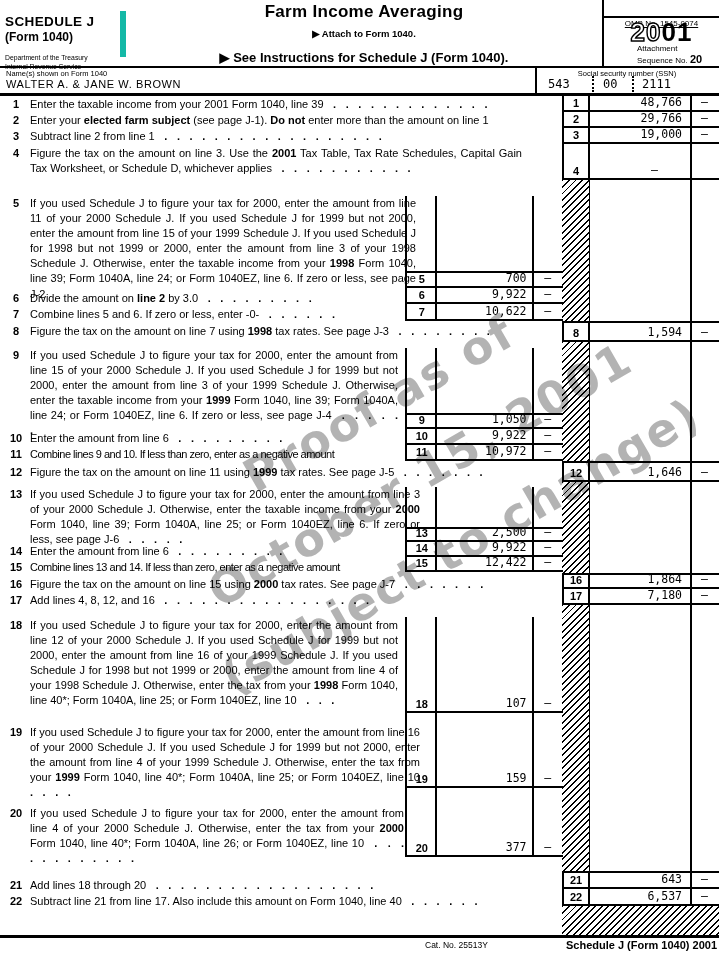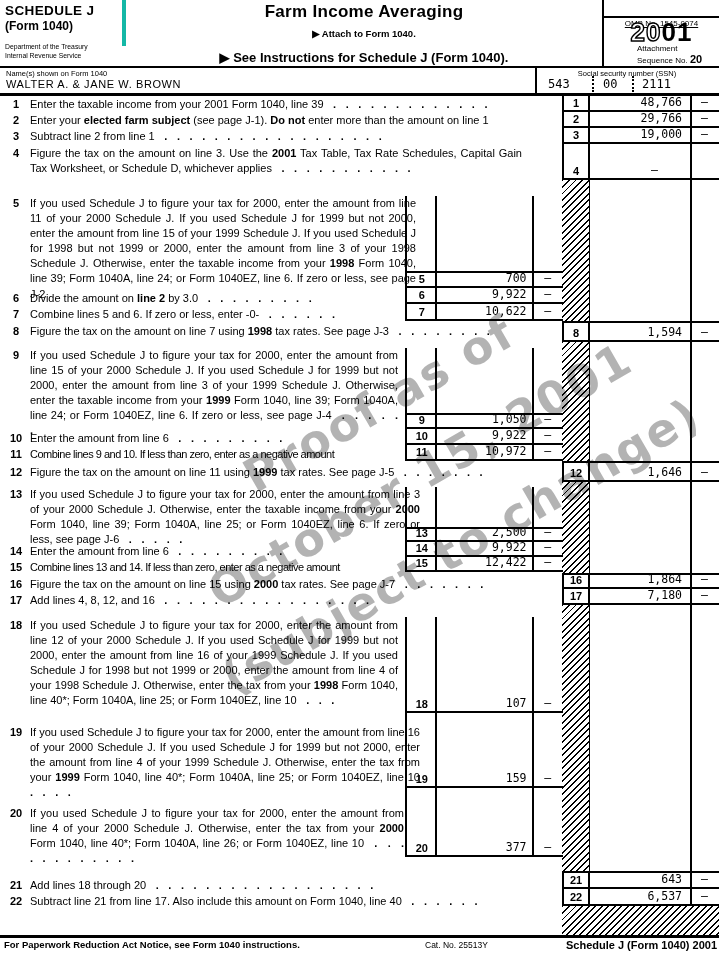--- a/index.html
+++ b/index.html
@@ -2,21 +2,21 @@
 <html><head>
 <meta charset="utf-8">
 <style>
   html,body{margin:0;padding:0;background:#e8e8e8;}
   .page{position:relative;width:719px;height:963px;background:#fff;
         font-family:"Liberation Sans",sans-serif;color:#000;overflow:hidden;margin:0 auto;}
   .hline{position:absolute;background:#000;left:0;width:719px;}
   .vline{position:absolute;background:#000;}
 
   
-  .hdr-left{position:absolute;left:0;top:0;width:126px;height:46px;border-right:4px solid #14b8a6;box-sizing:border-box;}
+  .hdr-left{position:absolute;left:0;top:11px;width:126px;height:46px;border-right:6px solid #14b8a6;box-sizing:border-box;}
   .sched{position:absolute;left:5px;top:3px;font-size:13.5px;font-weight:bold;letter-spacing:.4px;}
   .form1040{position:absolute;left:5px;top:19px;font-size:12px;font-weight:bold;}
   .dept{position:absolute;left:5px;font-size:6.8px;line-height:8px;}
   .hdr-center{position:absolute;left:126px;top:0;width:476px;text-align:center;}
   .title{position:absolute;left:0;top:2px;width:100%;font-size:17px;font-weight:bold;letter-spacing:.3px;}
   .attach{position:absolute;left:0;top:28px;width:100%;font-size:9.5px;font-weight:bold;}
   .seeinstr{position:absolute;left:0;top:50px;width:100%;font-size:13px;font-weight:bold;}
   .hdr-right{position:absolute;left:602px;top:0;width:117px;height:66px;border-left:2px solid #000;box-sizing:border-box;}
   .omb{position:absolute;left:0;top:19px;width:100%;text-align:center;font-size:8px;text-decoration:underline;}
   .omb-rule{position:absolute;left:0;top:16px;width:100%;height:1.5px;background:#000;}
@@ -294,17 +294,16 @@
   <div class="para nw" style="top:878px;width:550px"><b class="lno">21</b><span>Add lines 18 through 20</span><span class="dots">  . . . . . . . . . . . . . . . . . .</span></div>
   <div class="para nw" style="top:894px;width:550px"><b class="lno">22</b><span>Subtract line 21 from line 17. Also include this amount on Form 1040, line 40</span><span class="dots">  . . . . . .</span></div>
 
   <div class="watermark">
     <div>Proof as of</div>
     <div>October 15, 2001</div>
     <div>(subject to change)</div>
   </div>
 
   <div class="hline" style="top:935px;height:3px"></div>
-  <div class="foot-left">For Paperwork Reduction Act Notice, see Form 1040 instructions.</div>
   <div class="foot-cat">Cat. No. 25513Y</div>
   <div class="foot-right">Schedule J (Form 1040) 2001</div>
 
 </div>
 
 </body></html>

